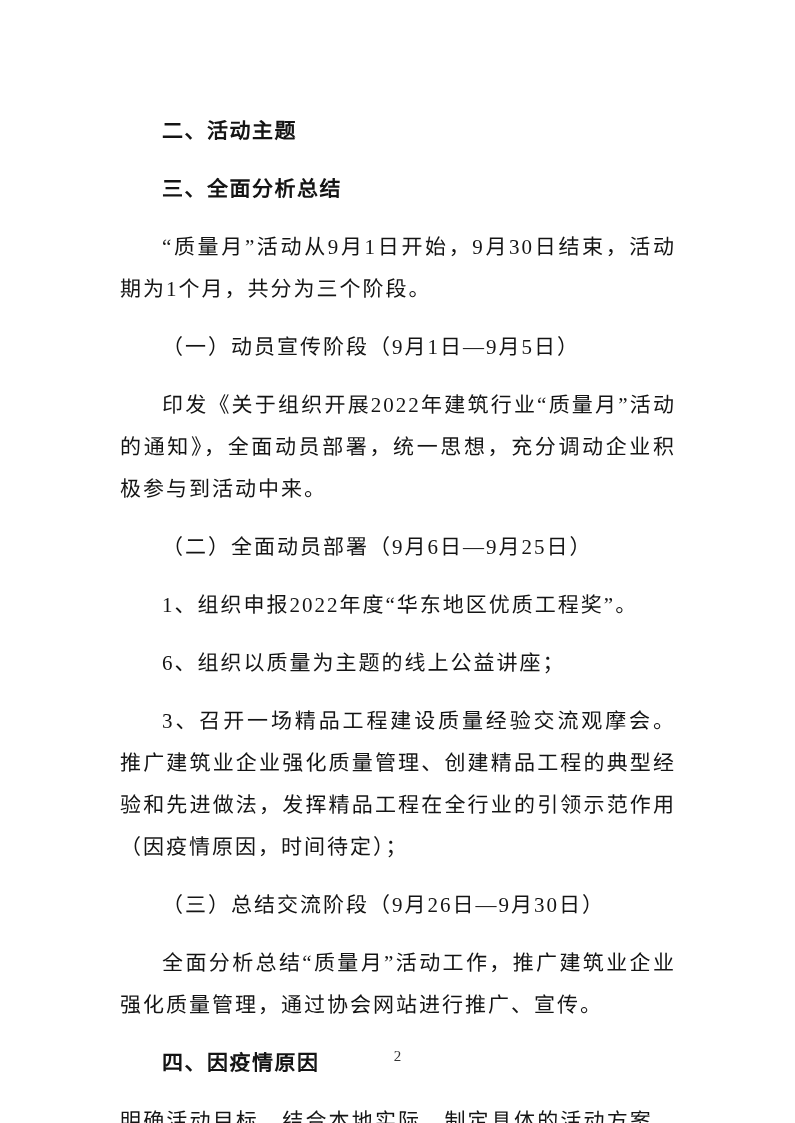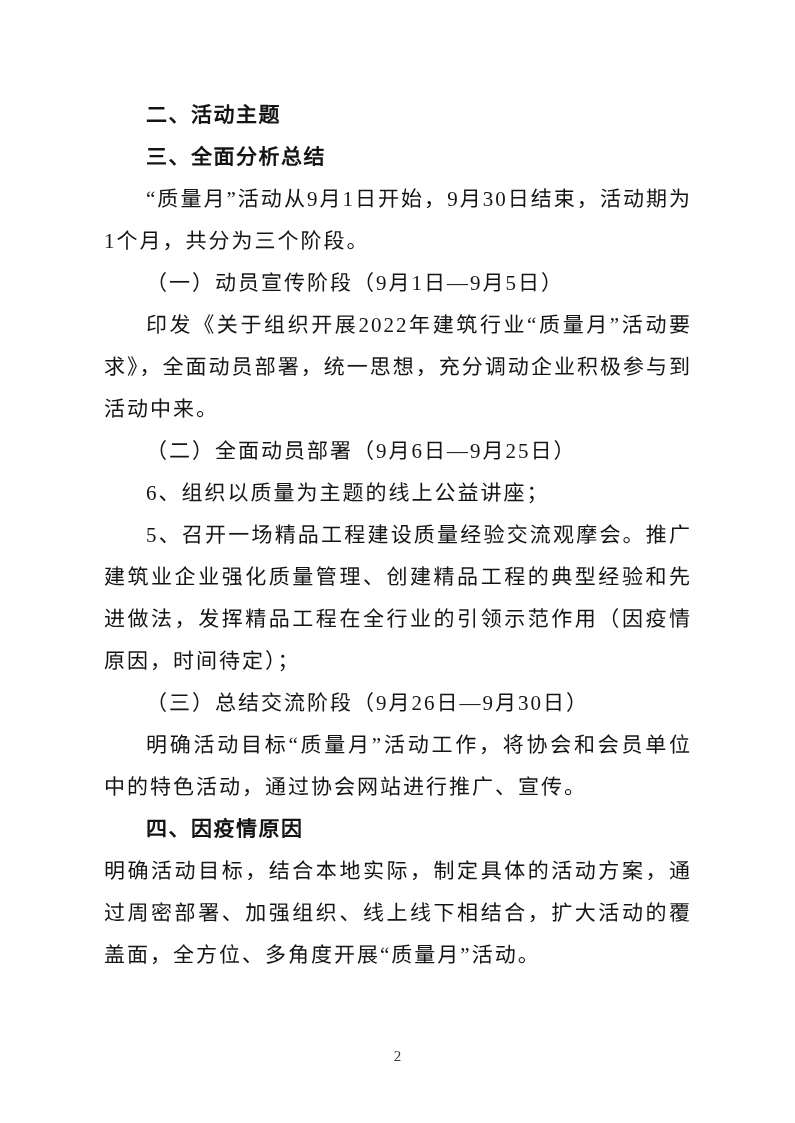--- a/index.html
+++ b/index.html
@@ -20,21 +20,21 @@
     position: absolute;
     left: 104px;
     top: 94px;
     width: 588px;
     font-size: 21px;
     line-height: 42px;
     letter-spacing: 2px;
     text-align: justify;
   }
   .content p {
-    margin: 0;
+    margin: 16px;
     padding: 0;
   }
   .indent {
     text-indent: 2em;
   }
   .no-indent {
     text-indent: 0;
   }
   .heading {
     font-family: "Liberation Sans", "DejaVu Sans", sans-serif;
@@ -56,23 +56,24 @@
 </style>
 </head>
 <body>
 
 <div class="page">
   <div class="content">
     <p class="heading">二、活动主题</p>
     <p class="heading">三、全面分析总结</p>
     <p class="indent">“质量月”活动从9月1日开始，9月30日结束，活动期为1个月，共分为三个阶段。</p>
     <p class="indent">（一）动员宣传阶段（9月1日—9月5日）</p>
-    <p class="indent">印发《关于组织开展2022年建筑行业“质量月”活动要求》，全面动员部署，统一思想，充分调动企业积极参与到活动中来。</p>
+    <p class="indent">印发《关于组织开展2022年建筑行业“质量月”活动的通知》，全面动员部署，统一思想，充分调动企业积极参与到活动中来。</p>
     <p class="indent">（二）全面动员部署（9月6日—9月25日）</p>
+    <p class="indent">1、组织申报2022年度“华东地区优质工程奖”。</p>
     <p class="indent">6、组织以质量为主题的线上公益讲座；</p>
-    <p class="indent">5、召开一场精品工程建设质量经验交流观摩会。推广建筑业企业强化质量管理、创建精品工程的典型经验和先进做法，发挥精品工程在全行业的引领示范作用（因疫情原因，时间待定）；</p>
+    <p class="indent">3、召开一场精品工程建设质量经验交流观摩会。推广建筑业企业强化质量管理、创建精品工程的典型经验和先进做法，发挥精品工程在全行业的引领示范作用（因疫情原因，时间待定）；</p>
     <p class="indent">（三）总结交流阶段（9月26日—9月30日）</p>
-    <p class="indent">明确活动目标“质量月”活动工作，将协会和会员单位中的特色活动，通过协会网站进行推广、宣传。</p>
+    <p class="indent">全面分析总结“质量月”活动工作，推广建筑业企业强化质量管理，通过协会网站进行推广、宣传。</p>
     <p class="heading">四、因疫情原因</p>
     <p class="no-indent">明确活动目标，结合本地实际，制定具体的活动方案，通过周密部署、加强组织、线上线下相结合，扩大活动的覆盖面，全方位、多角度开展“质量月”活动。</p>
   </div>
   <div class="page-number">2</div>
 </div>
 
 </body></html>

